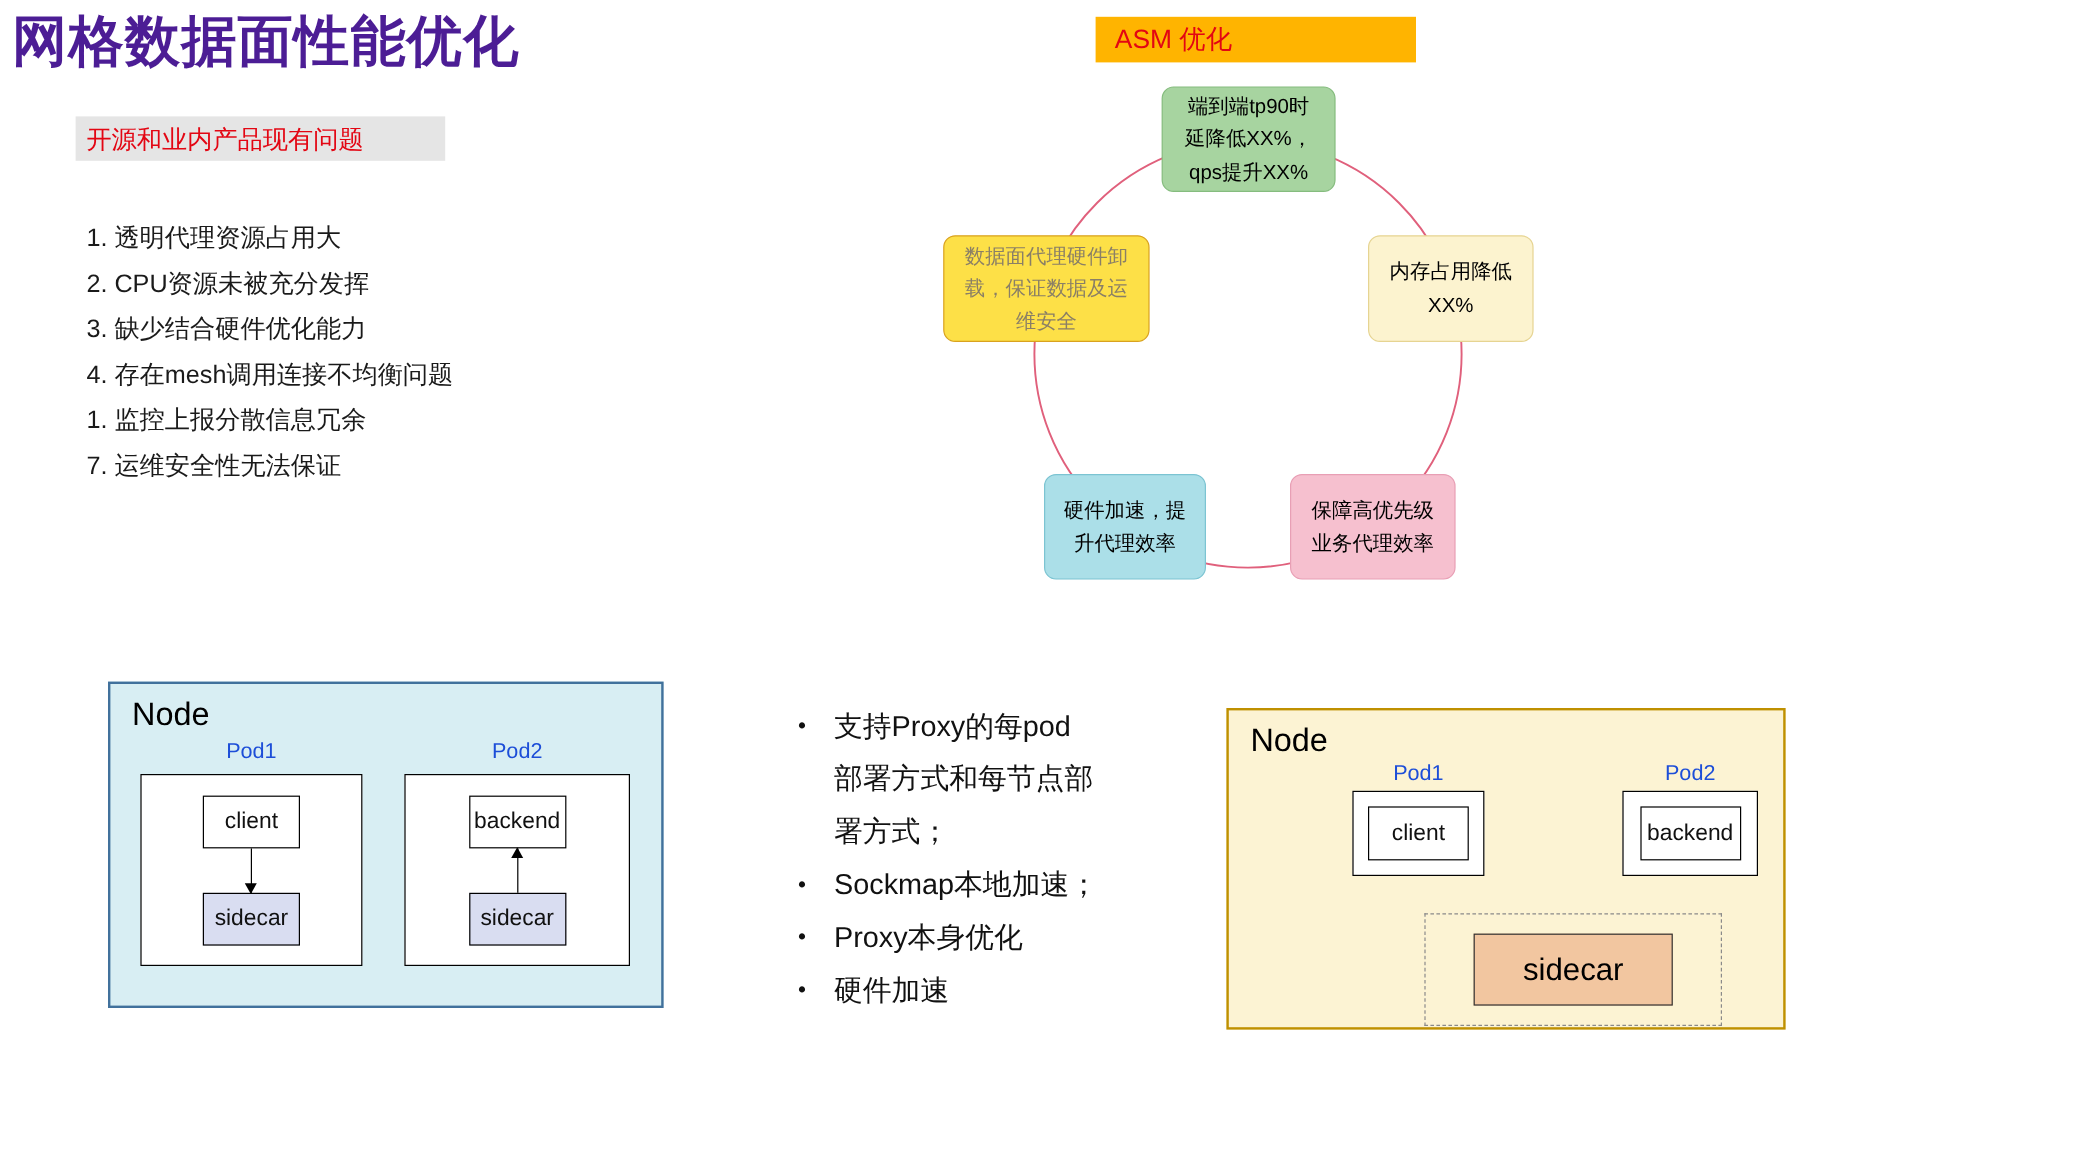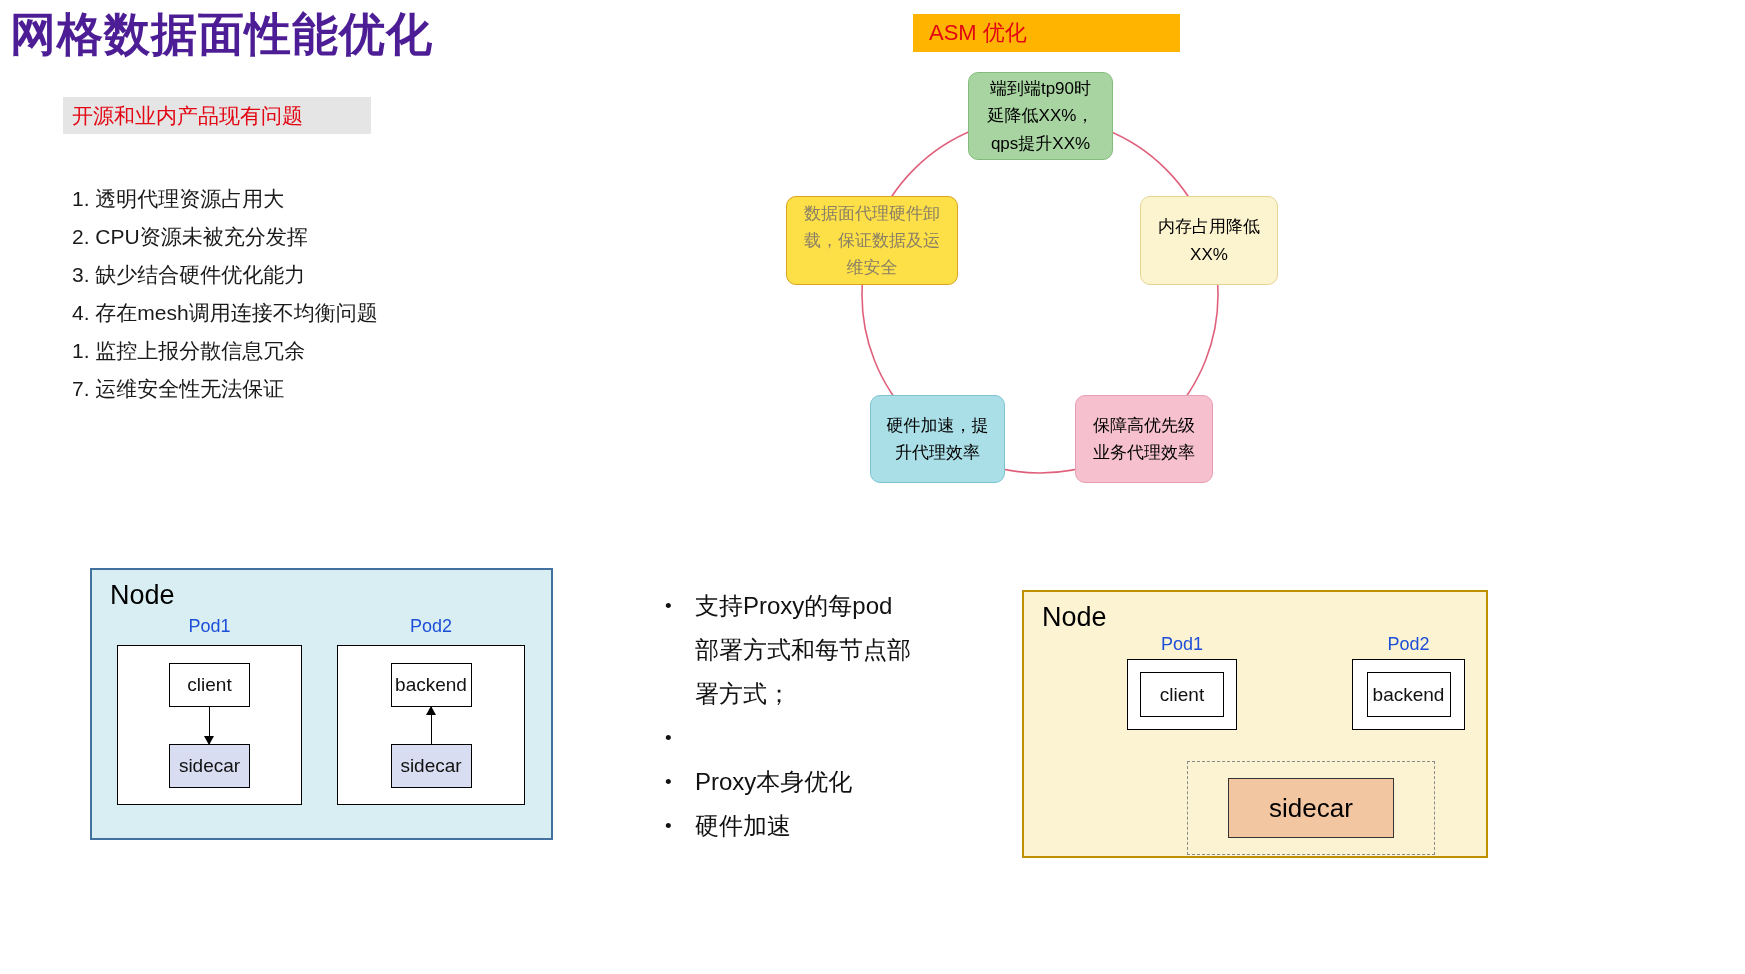--- a/index.html
+++ b/index.html
@@ -172,20 +172,21 @@
 
   <div class="solutions">
     <div class="sol-item">
       <span class="sol-bullet">•</span>
       <span class="sol-text">支持Proxy的每pod
 部署方式和每节点部
 署方式；</span>
     </div>
     <div class="sol-item">
       <span class="sol-bullet">•</span>
+      <span class="sol-text">Sockmap本地加速；</span>
     </div>
     <div class="sol-item">
       <span class="sol-bullet">•</span>
       <span class="sol-text">Proxy本身优化</span>
     </div>
     <div class="sol-item">
       <span class="sol-bullet">•</span>
       <span class="sol-text">硬件加速</span>
     </div>
   </div>

